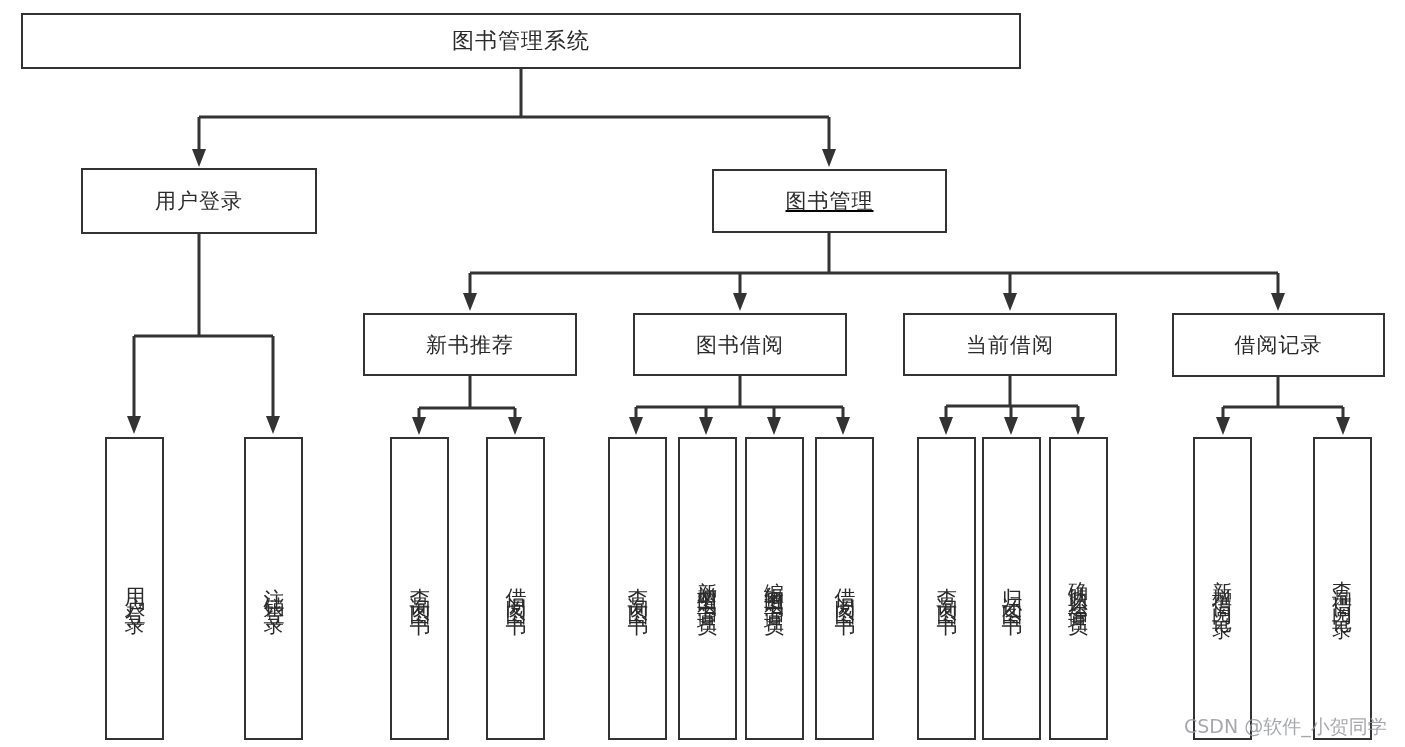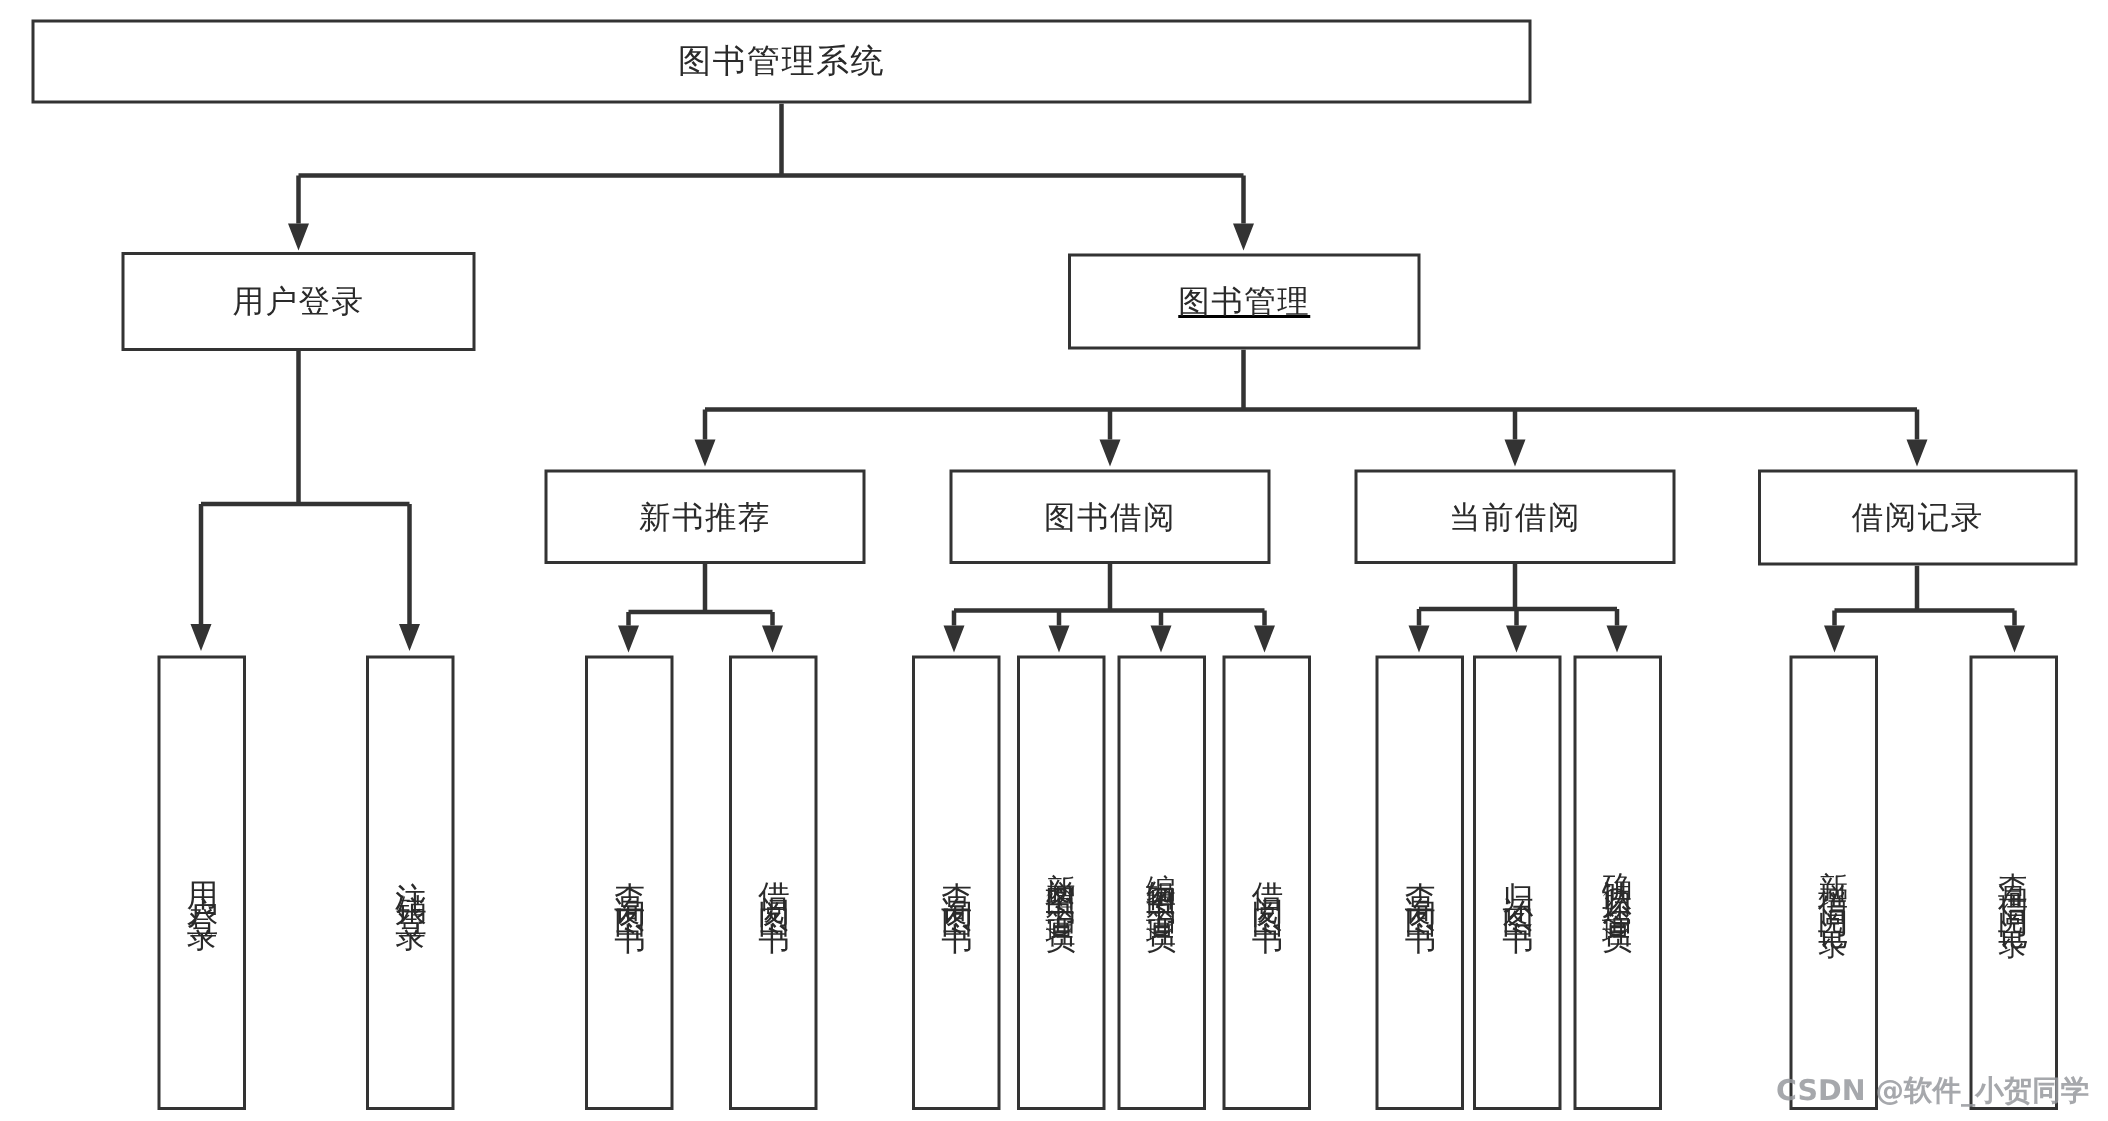--- a/index.html
+++ b/index.html
@@ -70,21 +70,20 @@
     letter-spacing: 5px;
   }
   .watermark {
     position: absolute;
     left: 1184px;
     top: 714px;
     z-index: 3;
     font-size: 19px;
     color: rgba(150, 153, 158, 0.85);
     white-space: nowrap;
-    font-weight: bold;
   }
 </style>
 </head>
 <body>
 
 <div class="canvas">
 
   <svg class="connectors" width="1405" height="747" viewBox="0 0 1405 747">
     <path fill="none" stroke="#333333" stroke-width="3" d="M521 69 V117 M199 117 H829
              M199 117 V149 M829 117 V149

